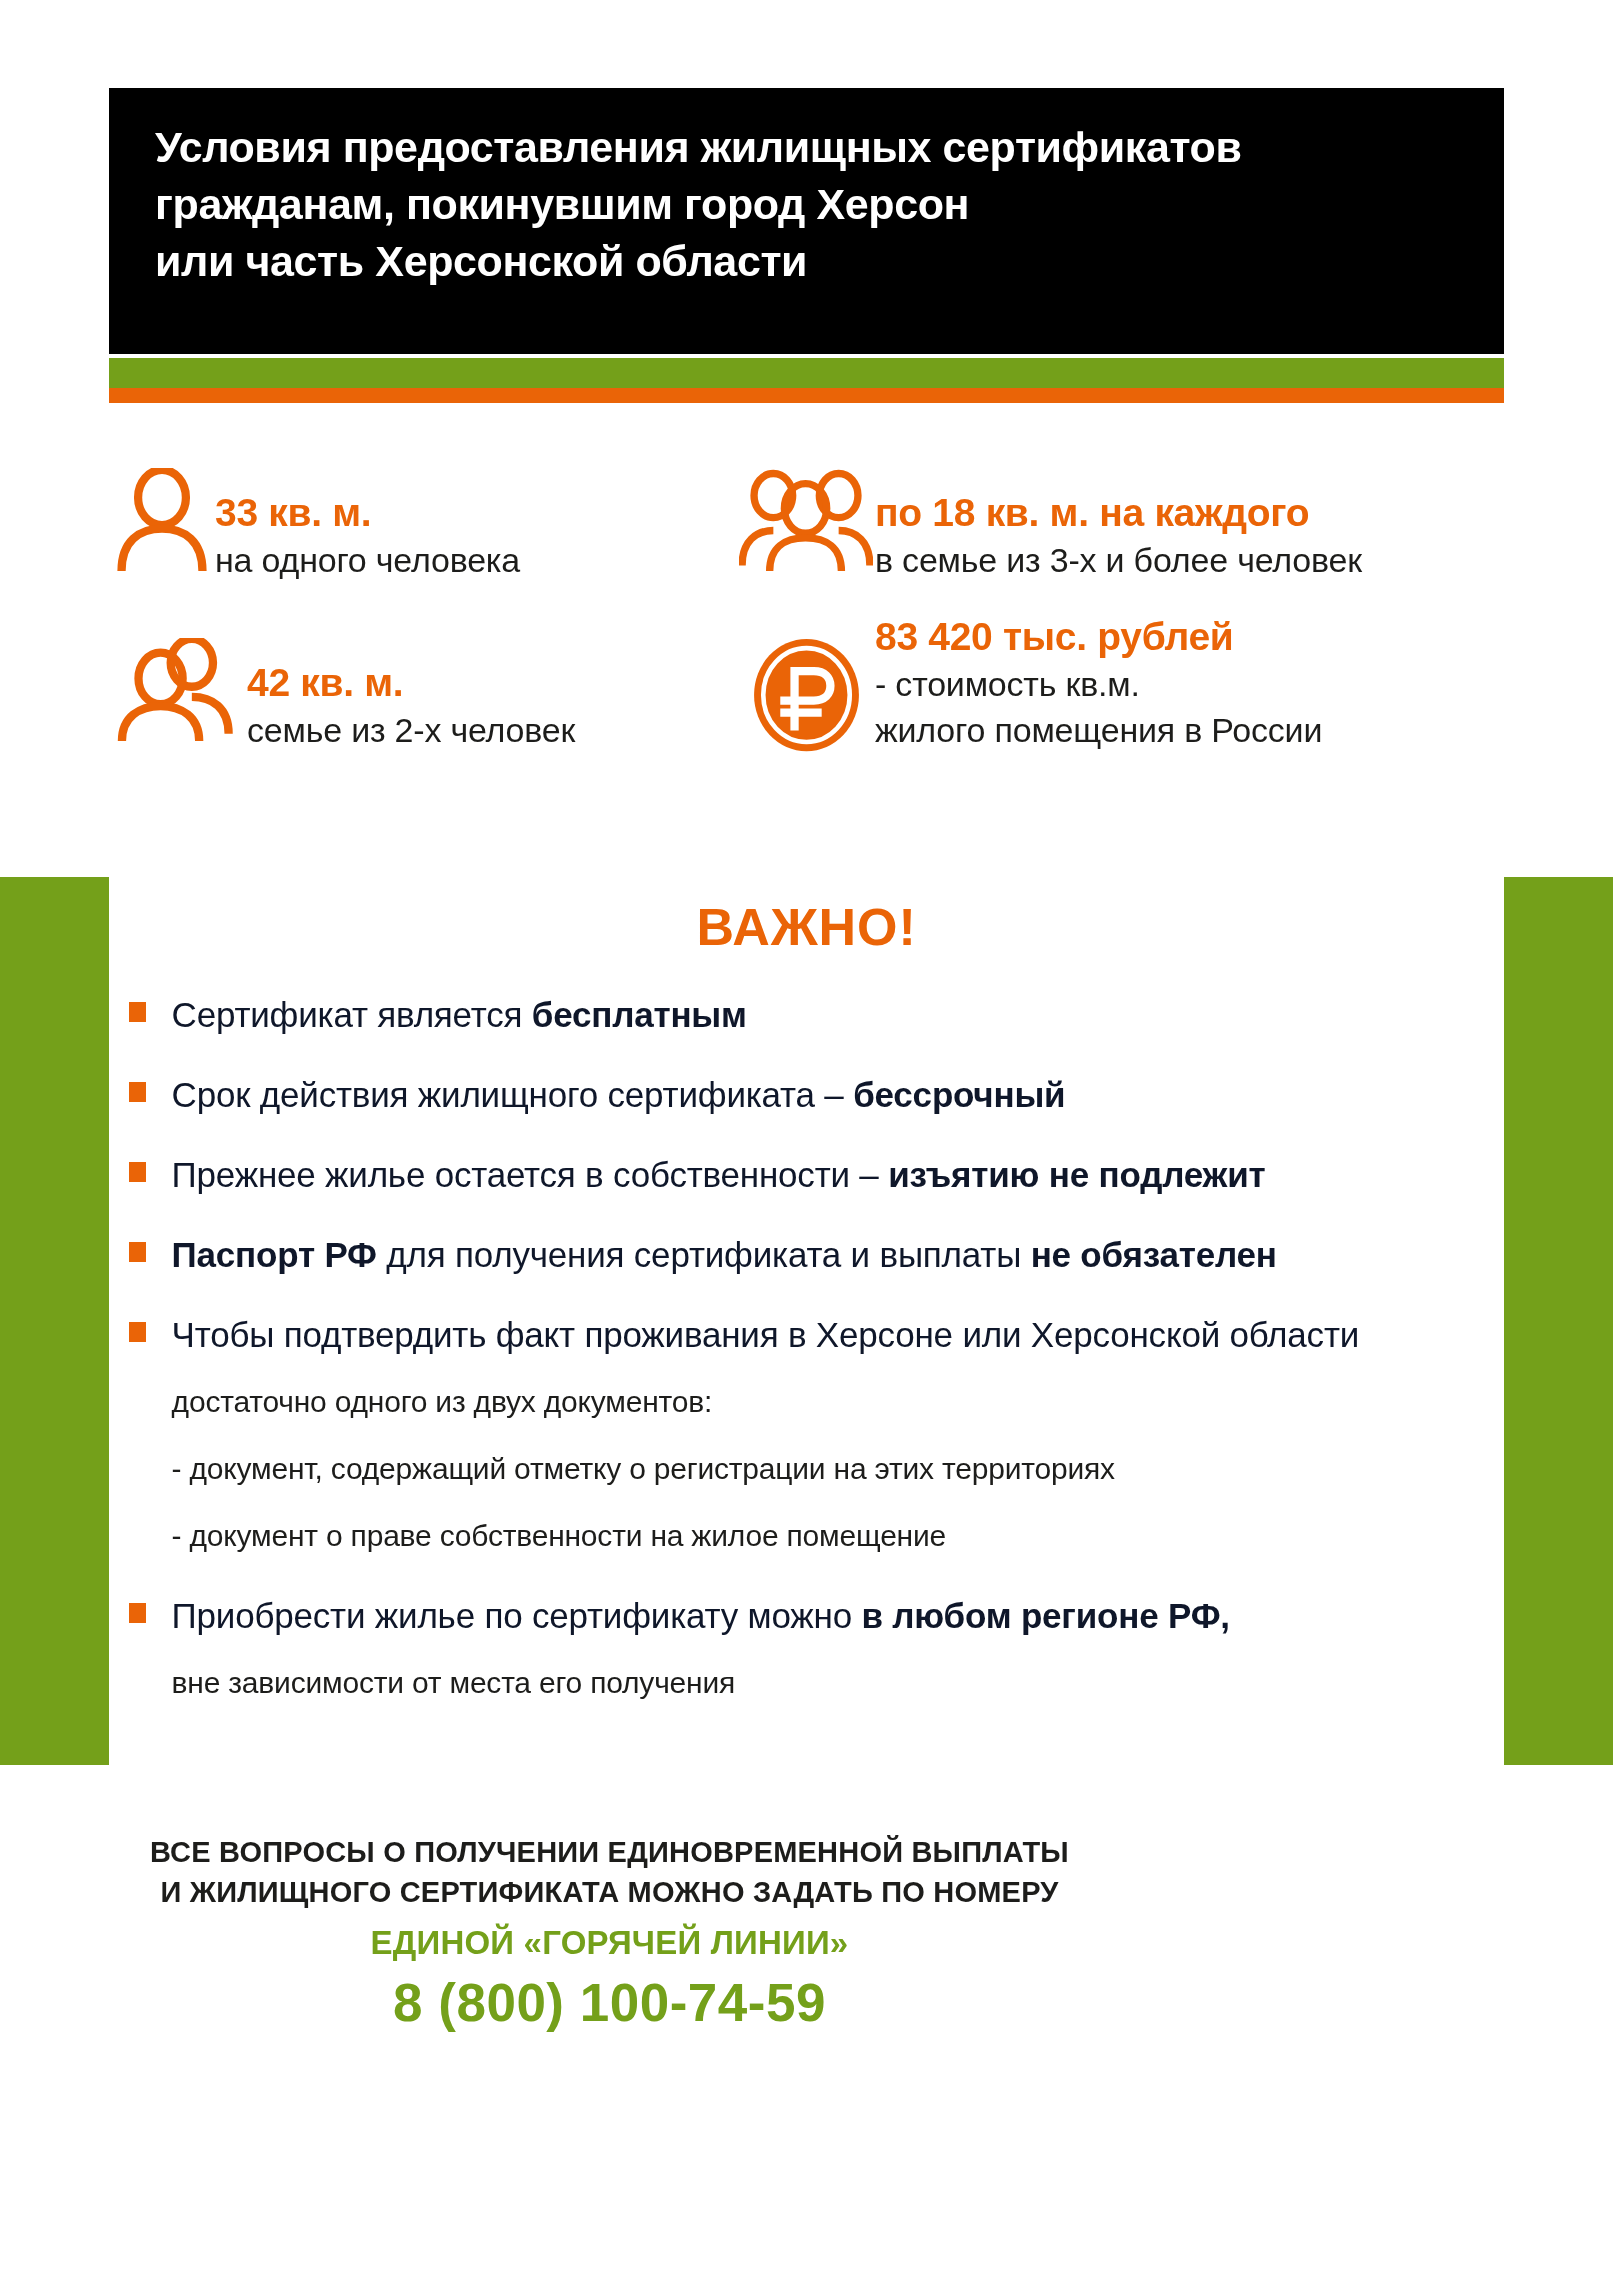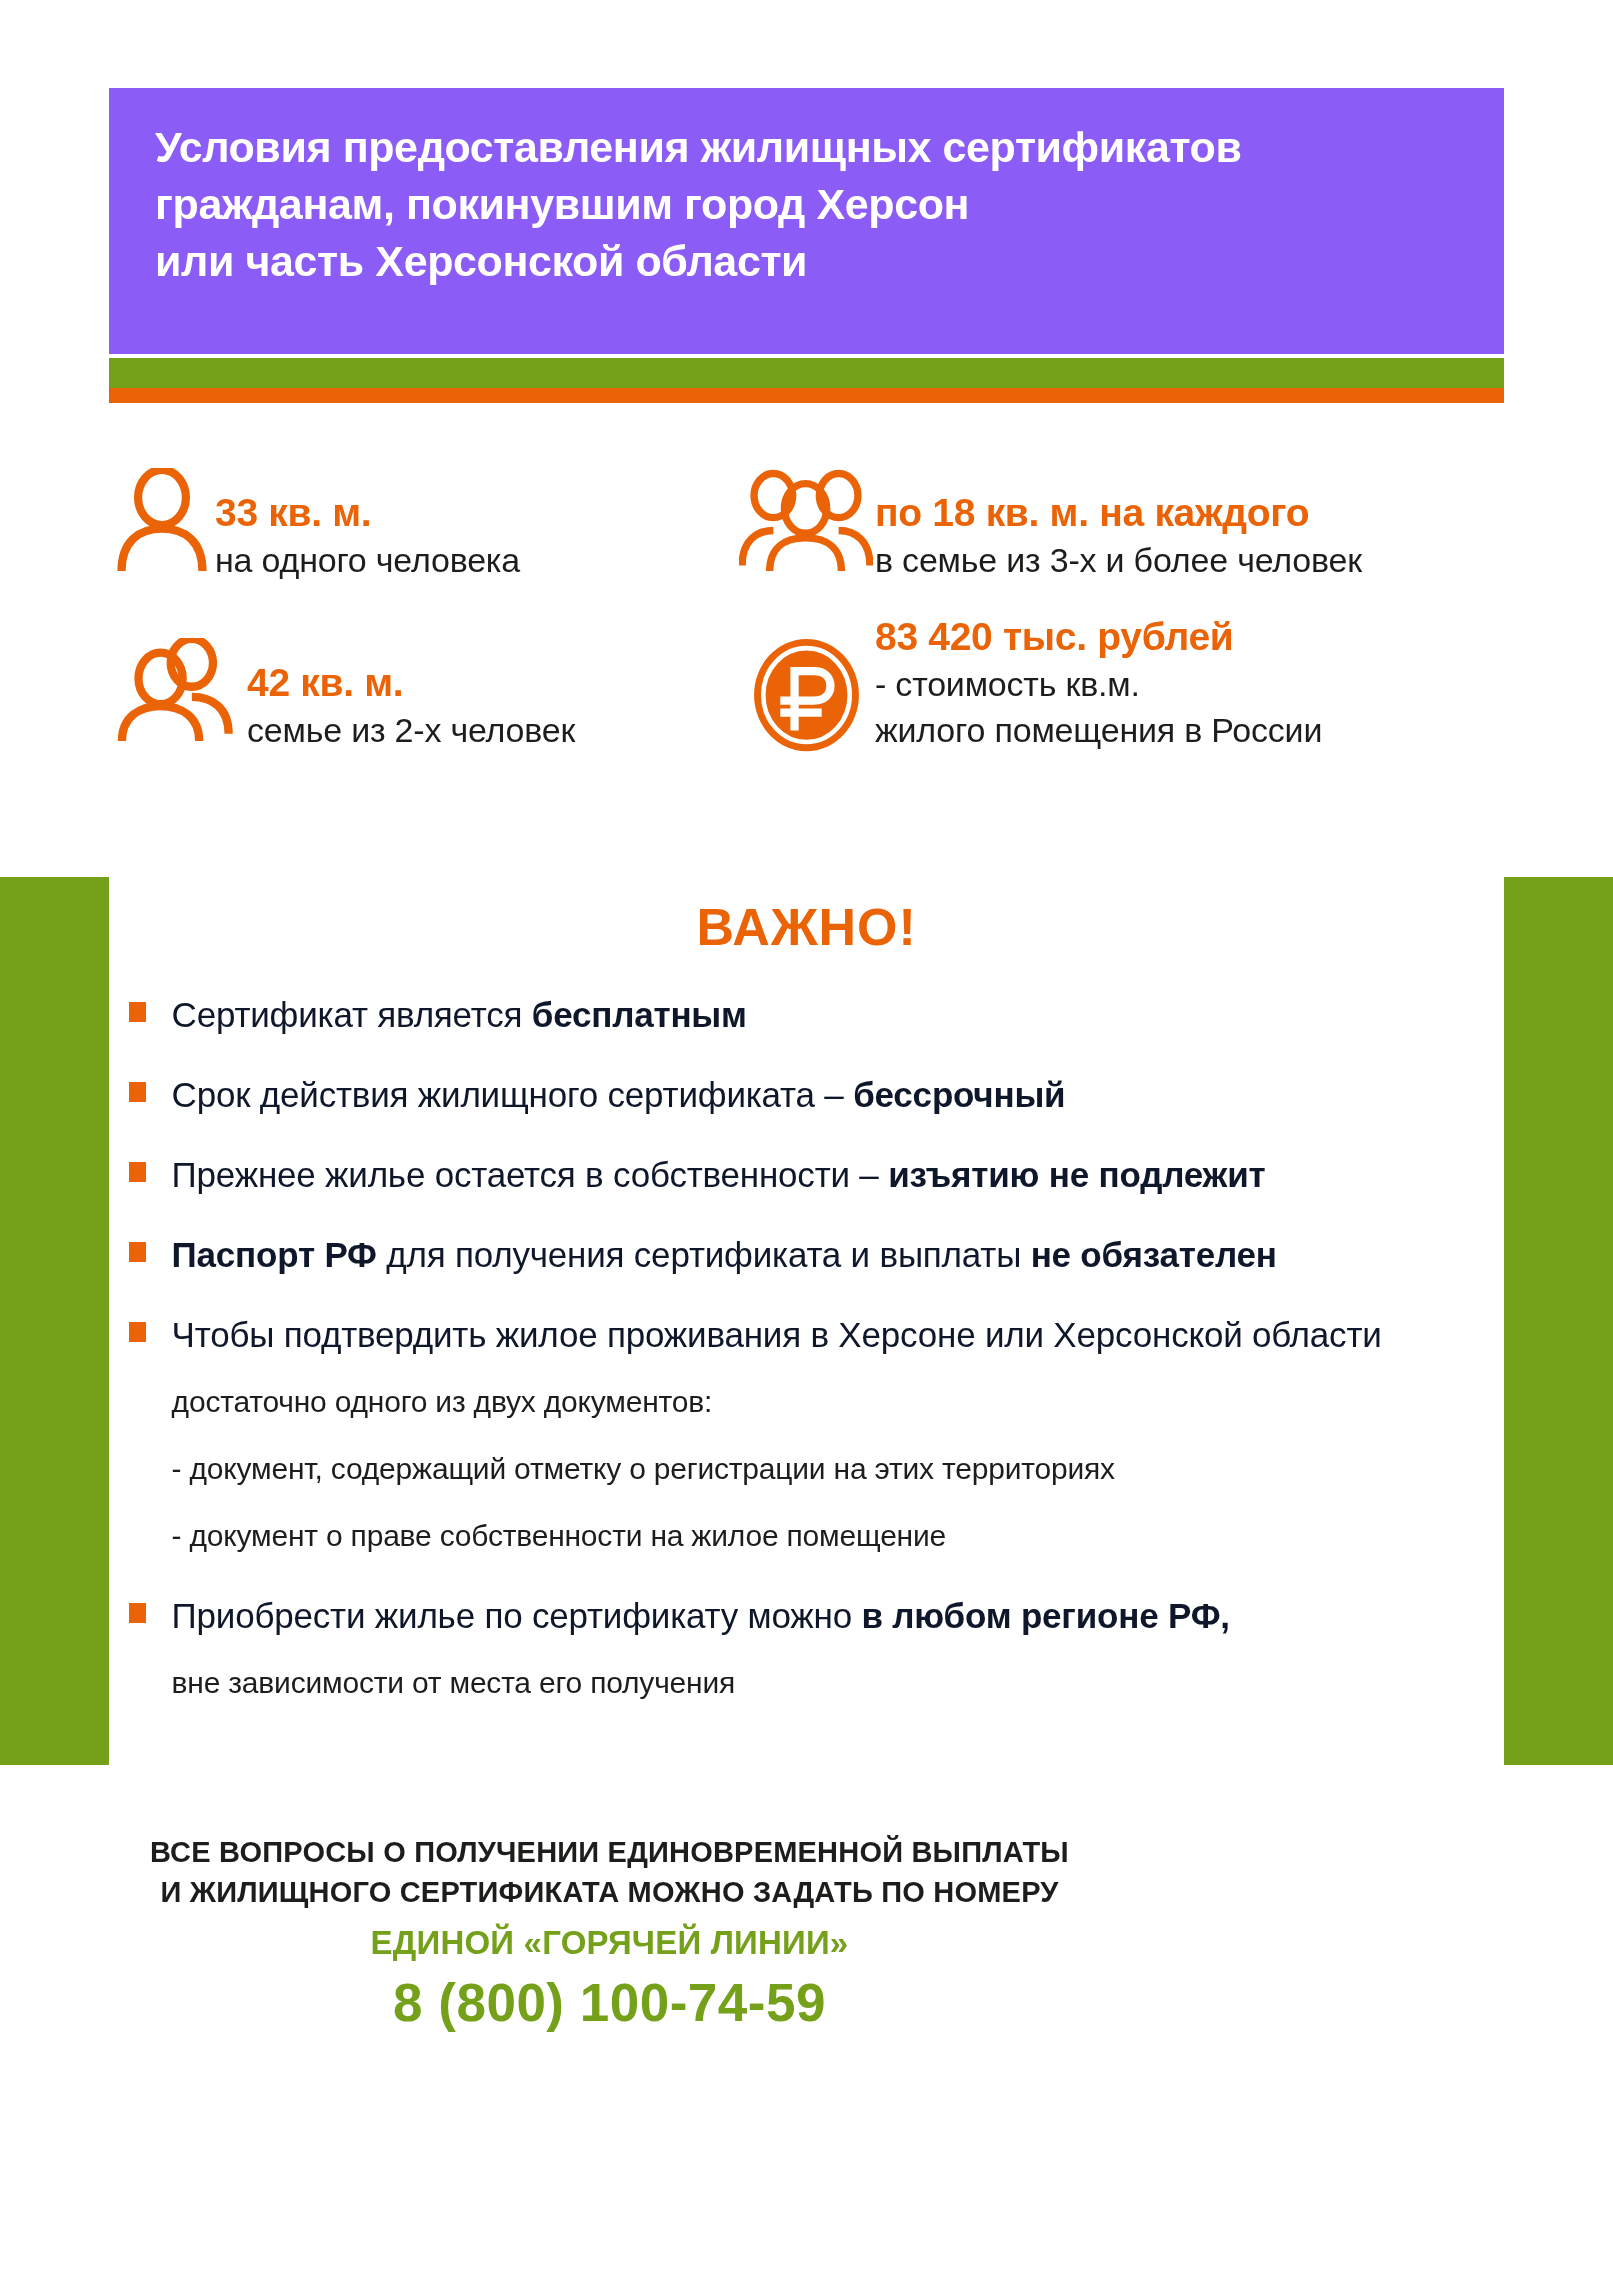--- a/index.html
+++ b/index.html
@@ -8,21 +8,21 @@
     background:#ffffff;
     font-family:"Liberation Sans", sans-serif;
     overflow:hidden;
     position:relative;
   }
   .page{position:absolute;inset:0;}
 
   
   .header-box{
     position:absolute;left:109px;top:88px;width:1395px;height:266px;
-    background:#8b5cf6;
+    background:#000000;
     box-sizing:border-box;
     padding:31px 37px 0 46px;
   }
   .header-line{
     color:#ffffff;
     font-size:43px;
     font-weight:bold;
     line-height:57px;
     letter-spacing:-0.4px;
     white-space:nowrap;
@@ -233,21 +233,21 @@
         <div class="bullet-text">
           <b>Паспорт РФ</b><span> для получения сертификата и выплаты </span><b>не обязателен</b>
         </div>
       </div>
     </div>
 
     <div class="bullet">
       <div class="bullet-marker"></div>
       <div class="bullet-body">
         <div class="bullet-text">
-          <span>Чтобы подтвердить жилое проживания в Херсоне или Херсонской области</span>
+          <span>Чтобы подтвердить факт проживания в Херсоне или Херсонской области</span>
         </div>
         <div class="subline">достаточно одного из двух документов:</div>
         <div class="subline">- документ, содержащий отметку о регистрации на этих территориях</div>
         <div class="subline">- документ о праве собственности на жилое помещение</div>
       </div>
     </div>
 
     <div class="bullet">
       <div class="bullet-marker"></div>
       <div class="bullet-body">

